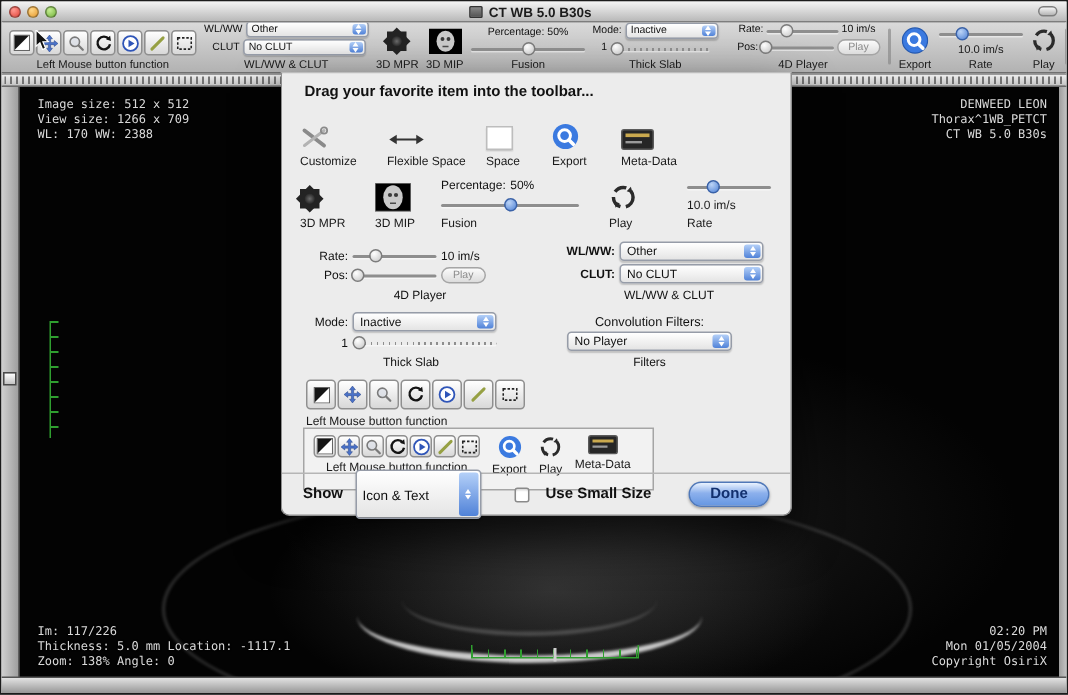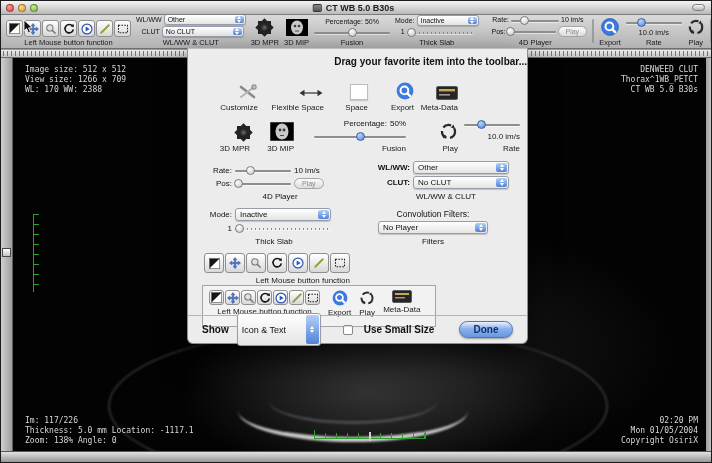--- a/index.html
+++ b/index.html
@@ -105,23 +105,23 @@
     background:repeating-linear-gradient(90deg,#2f9e2f 0 1px, transparent 1px 11px);
     background-size:100% 5px; background-position:bottom; background-repeat:no-repeat; }
   .hruler::before, .hruler::after { content:""; position:absolute; top:0; bottom:0; width:1px; background:#2f9e2f; }
   .hruler::before { left:0; } .hruler::after { right:0; }
   .hruler .mid { position:absolute; left:55px; top:2px; width:2px; height:9px; background:#cfcfcf; }
   
   .dialog { position:absolute; left:186px; top:47px; width:341px; height:296px;
     background:#ececec; border:1px solid #8e8e8e; border-top-color:#bdbdbd;
     border-radius:0 0 6px 6px; box-shadow:0 14px 30px rgba(0,0,0,.65); z-index:10;
     color:#111; }
-  .dlg-title { font-size:10px; font-weight:bold; margin:7px 0 5px 15px;text-align:right; }
+  .dlg-title { font-size:10px; font-weight:bold; margin:7px 12px 5px 15px; }
   .drow { display:flex; align-items:flex-end; }
-  .ditem { display:flex; flex-direction:column; align-items:flex-end; justify-content:flex-end; gap:3px; }
+  .ditem { display:flex; flex-direction:column; align-items:flex-start; justify-content:flex-end; gap:3px; }
   .dcap { font-size:8px; color:#1a1a1a; white-space:nowrap; line-height:9px; }
   .row1 { padding-left:12px; height:40px; }
   .row1 .ditem:nth-child(1){width:58px}.row1 .ditem:nth-child(2){width:66px}
   .row1 .ditem:nth-child(3){width:44px}.row1 .ditem:nth-child(4){width:46px}
   .row1 .ditem:nth-child(5){width:44px}.row1 .ditem:nth-child(6){width:52px}
   .row2 { padding-left:12px; height:38px; margin-top:3px; }
   .row2 .ditem:nth-child(1){width:50px}.row2 .ditem:nth-child(2){width:44px}
   .row2 .ditem:nth-child(3){width:112px}.row2 .ditem:nth-child(4){width:52px}
   .row2 .ditem:nth-child(5){width:62px}
   .row3 { padding-left:16px; height:44px; margin-top:4px; gap:16px; }
@@ -357,21 +357,21 @@
     <div class="vruler"></div>
     <div class="hruler">
         <span class="mid"></span>
       </div>
     <div class="ovl tl">
       <div>Image size: 512 x 512</div>
       <div>View size: 1266 x 709</div>
       <div>WL: 170 WW: 2388</div>
     </div>
     <div class="ovl tr">
-      <div>DENWEED CLUT</div>
+      <div>DENWEED LEON</div>
       <div>Thorax^1WB_PETCT</div>
       <div>CT WB 5.0 B30s</div>
     </div>
     <div class="ovl bl">
       <div>Im: 117/226</div>
       <div>Thickness: 5.0 mm Location: -1117.1</div>
       <div>Zoom: 138% Angle: 0</div>
     </div>
     <div class="ovl br">
       <div>02:20 PM</div>

